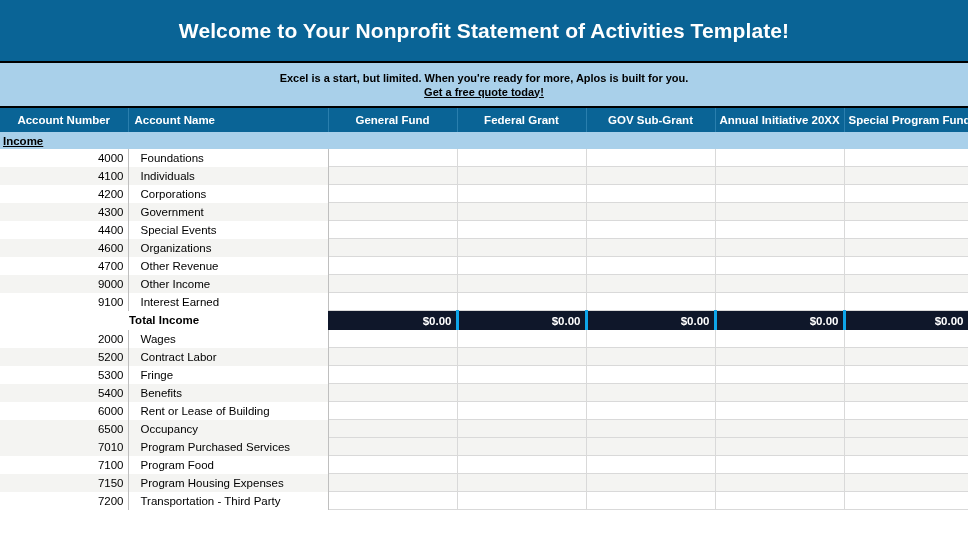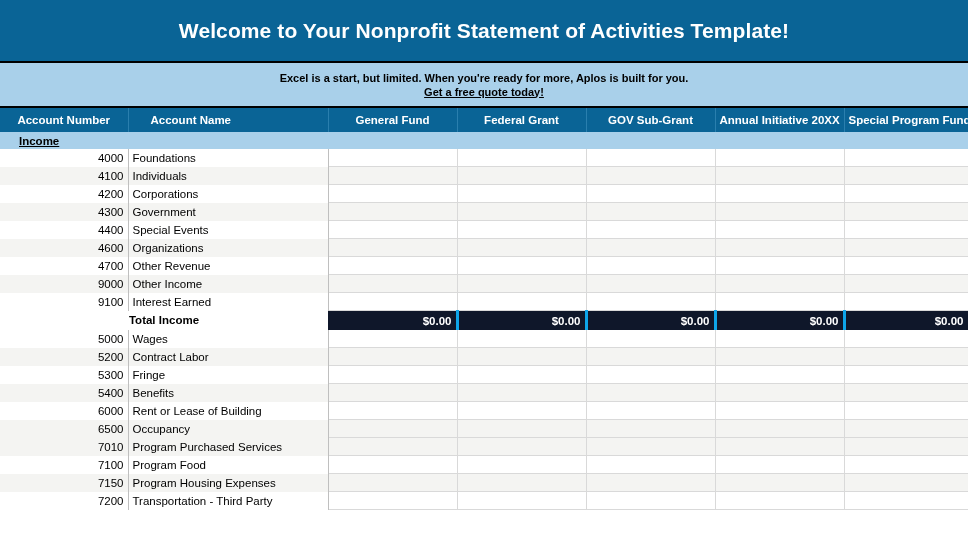--- a/index.html
+++ b/index.html
@@ -103,35 +103,35 @@
     height: 24px;
     border-right: 1px solid #2a7fae;
     text-align: center;
     padding: 0 4px;
   }
   tr.header-row td.h-acctnum {
     text-align: center;
   }
   tr.header-row td.h-acctname {
     text-align: left;
-    padding-left: 22px;
+    padding-left: 6px;
   }
   tr.header-row td:last-child { border-right: none; }
 
   
   tr.section-row td {
     background: #a9d0ea;
     height: 17px;
     border: none;
   }
   tr.section-row td.section-label {
     font-weight: bold;
     text-decoration: underline;
     font-size: 11.5px;
-    padding-left: 19px;
+    padding-left: 3px;
     text-align: left;
     color: #000000;
   }
 
   
   tr.data-row td {
     border-bottom: 1px solid #d9d9d9;
     border-right: 1px solid #d9d9d9;
     height: 17px;
     background: #ffffff;
@@ -140,21 +140,21 @@
     background: #f4f4f2;
   }
   tr.data-row td.cell-acctnum {
     text-align: right;
     padding-right: 4px;
     border-right: 1px solid #bfbfbf;
     border-bottom: none;
   }
   tr.data-row td.cell-acctname {
     text-align: left;
-    padding-left: 4px;
+    padding-left: 12px;
     border-right: 1px solid #bfbfbf;
     border-bottom: none;
   }
   tr.data-row td.cell-amount {
     text-align: right;
     padding-right: 4px;
   }
   tr.data-row td.cell-amount:last-child { border-right: none; }
 
   
@@ -305,21 +305,21 @@
         </tr>
         <tr class="total-row">
           <td class="total-label" colspan="2">Total Income</td>
           <td class="total-amount">$0.00</td>
           <td class="total-amount">$0.00</td>
           <td class="total-amount">$0.00</td>
           <td class="total-amount">$0.00</td>
           <td class="total-amount">$0.00</td>
         </tr>
         <tr class="data-row">
-          <td class="cell-acctnum">5000</td>
+          <td class="cell-acctnum">2000</td>
           <td class="cell-acctname">Wages</td>
           <td class="cell-amount"></td>
           <td class="cell-amount"></td>
           <td class="cell-amount"></td>
           <td class="cell-amount"></td>
           <td class="cell-amount"></td>
         </tr>
         <tr class="data-row alt">
           <td class="cell-acctnum">5200</td>
           <td class="cell-acctname">Contract Labor</td>

